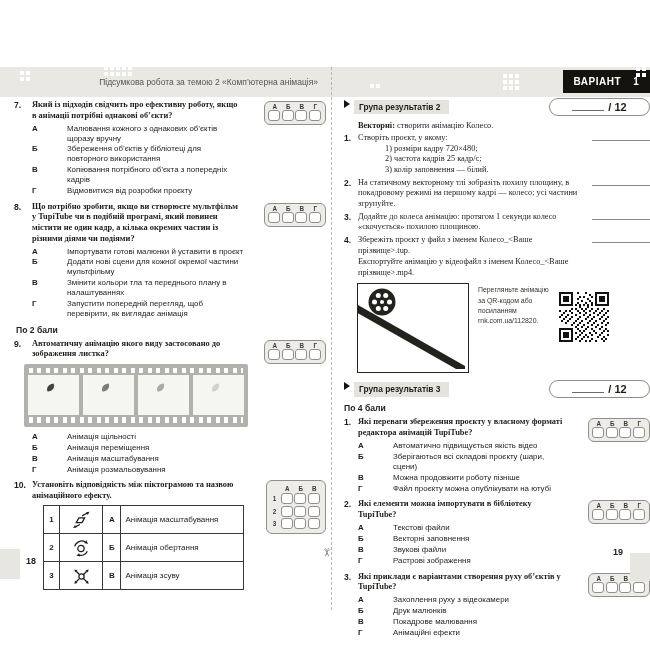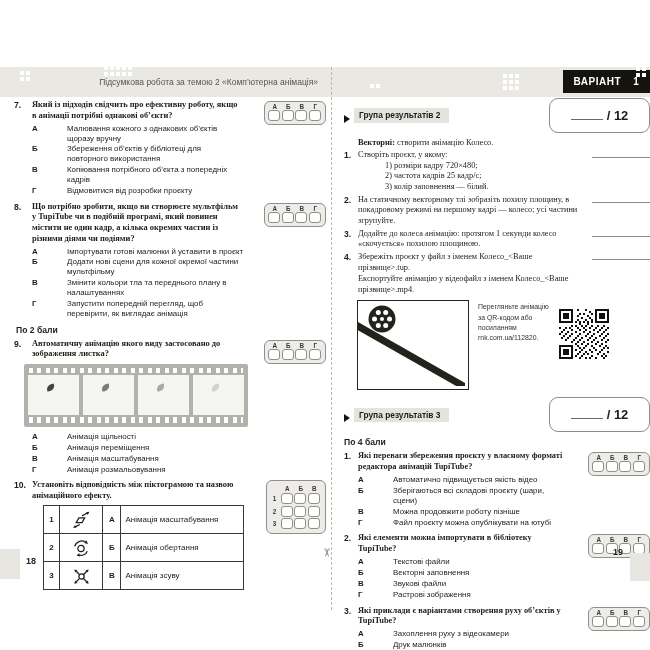--- a/index.html
+++ b/index.html
@@ -65,24 +65,24 @@
   .mtable{border-collapse:collapse;margin:3px 0 0 11px;}
   .mtable td{border:1px solid #393933;}
   .mtable{border:1.4px solid #393933;}
   .mt-num{width:14px;text-align:center;font-weight:bold;font-size:8px;}
   .mt-icon{width:42px;height:25px;text-align:center;vertical-align:middle;}
   .mt-icon svg{width:21px;height:21px;vertical-align:middle;}
   .mt-letter{width:16px;text-align:center;font-weight:bold;font-size:8px;}
   .mt-text{width:122px;font-size:8px;padding-left:4px;}
   
   .group-row{display:flex;justify-content:space-between;align-items:center;margin-bottom:5px;}
-  .group-left{display:flex;align-items:flex-end;}
+  .group-left{display:flex;align-items:flex-start;}
   .tri{width:0;height:0;border-left:6px solid #141410;border-top:4px solid transparent;border-bottom:4px solid transparent;margin-right:4px;}
   .group-label{background:#e4e3de;font-weight:bold;font-size:8.4px;padding:2px 9px 2.5px 5px;}
-  .score-box{width:101px;height:35px;border:1px solid #8d8d87;border-radius:9px;display:flex;align-items:center;justify-content:center;font-size:13px;font-weight:bold;gap:4px;flex:none;box-sizing:border-box;}
+  .score-box{width:101px;height:18px;border:1px solid #8d8d87;border-radius:9px;display:flex;align-items:center;justify-content:center;font-size:11px;font-weight:bold;gap:4px;flex:none;box-sizing:border-box;}
   .score-blank{width:32px;height:7px;border-bottom:1px solid #6b6b66;}
   .task-intro{margin:1px 0 3px 14px;font-family:"Liberation Serif",serif;font-size:8.4px;}
   .task-intro b{font-weight:bold;}
   .task{display:flex;position:relative;padding-right:66px;margin-bottom:2.5px;}
   .tbody{flex:1;font-family:"Liberation Serif",serif;font-size:8.3px;line-height:1.27;}
   .tsub{margin-left:27px;}
   .tpar2{margin-top:1px;}
   .tline{position:absolute;right:0;top:7px;width:58px;border-bottom:1px solid #8a8a84;}
   .fig-row{display:flex;margin:5px 0 7px 13px;gap:9px;}
   .wheel-box{width:110px;height:88px;border:1.6px solid #26261f;flex:none;overflow:hidden;background:#fff;}

